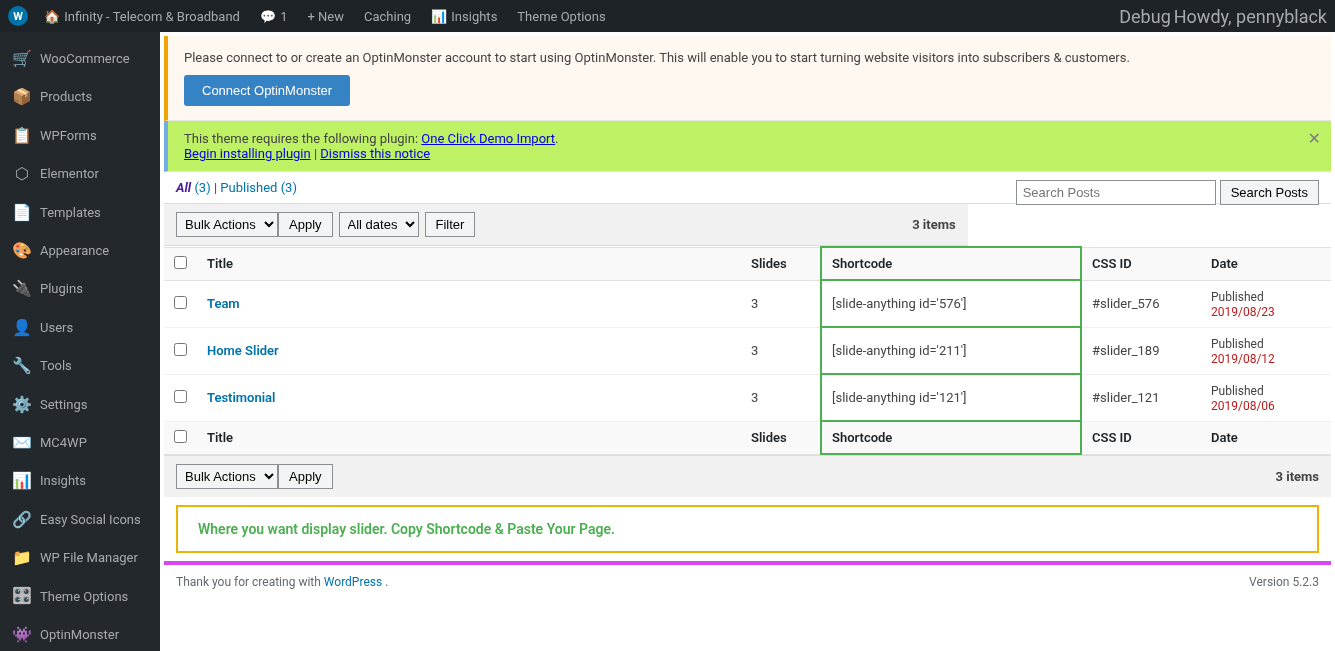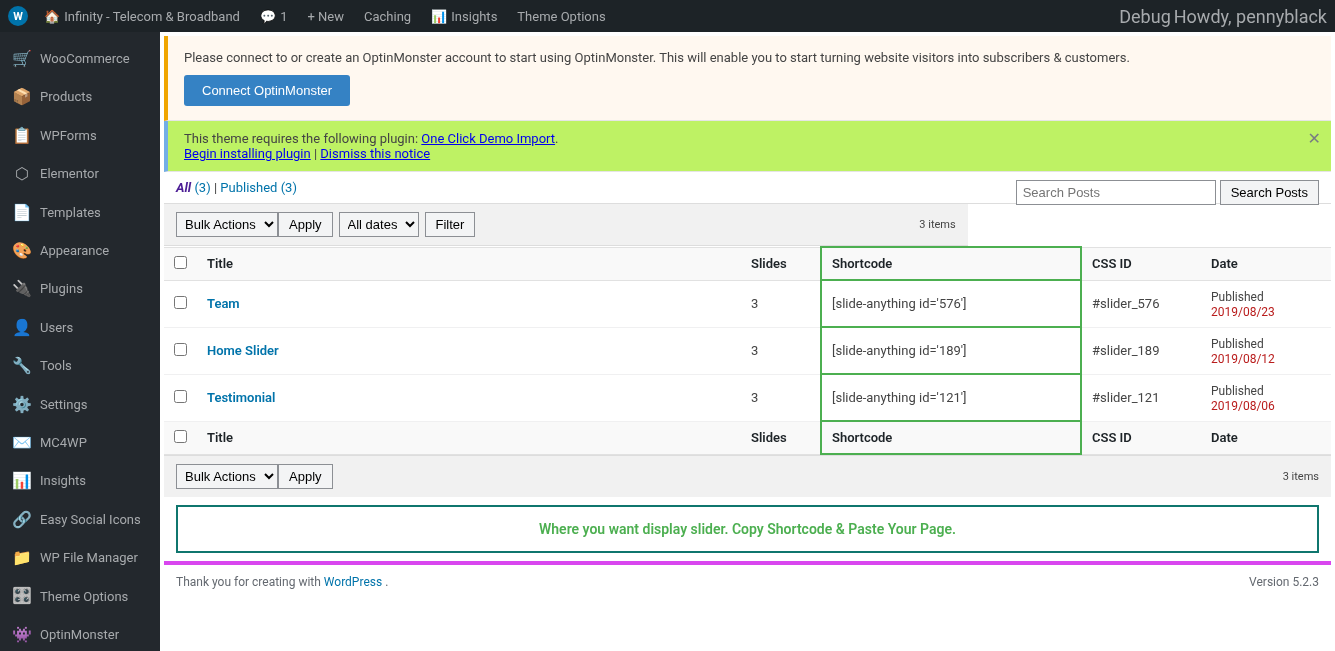--- a/index.html
+++ b/index.html
@@ -131,22 +131,23 @@
     .apply-btn, .filter-btn {
       background: #f3f4f5;
       border: 1px solid #8c8f94;
       padding: 4px 10px;
       cursor: pointer;
       font-size: 13px;
     }
 
     .items-count {
       margin-left: auto;
-      font-size: 11px;
+      font-size: 13px;
       color: #444;
+      font-weight: bold;
     }
 
     
     .wp-list-table {
       width: 100%;
       border-collapse: collapse;
       background: #fff;
     }
     .wp-list-table th, .wp-list-table td {
       padding: 8px 10px;
@@ -184,24 +185,24 @@
       border-top: 2px solid #4caf50 !important;
     }
     .shortcode-footer-highlight {
       border-left: 2px solid #4caf50 !important;
       border-right: 2px solid #4caf50 !important;
       border-bottom: 2px solid #4caf50 !important;
     }
 
     
     .tooltip-box {
-      border: 2px solid #0f766e;
+      border: 2px solid #eab308;
       background: #fff;
       padding: 14px 20px;
-      text-align: center;
+      text-align: left;
       margin: 8px 12px;
     }
     .tooltip-box p {
       color: #4caf50;
       font-weight: 600;
       font-size: 14px;
     }
 
     
     .wrap-footer {
@@ -433,21 +434,21 @@
             <td class="col-cb">
               <input type="checkbox" style="">
             </td>
             <td class="col-title">
               <a href="#" class="row-title">Home Slider</a>
             </td>
             <td class="col-slides">
               <span>3</span>
             </td>
             <td class="col-shortcode shortcode-col-highlight">
-              <span>[slide-anything id='189']</span>
+              <span>[slide-anything id='211']</span>
             </td>
             <td class="col-cssid">
               <span>#slider_189</span>
             </td>
             <td class="col-date">
               <span class="date-status">Published</span><br>
               <span class="date-value">2019/08/12</span>
             </td>
           </tr>
 

